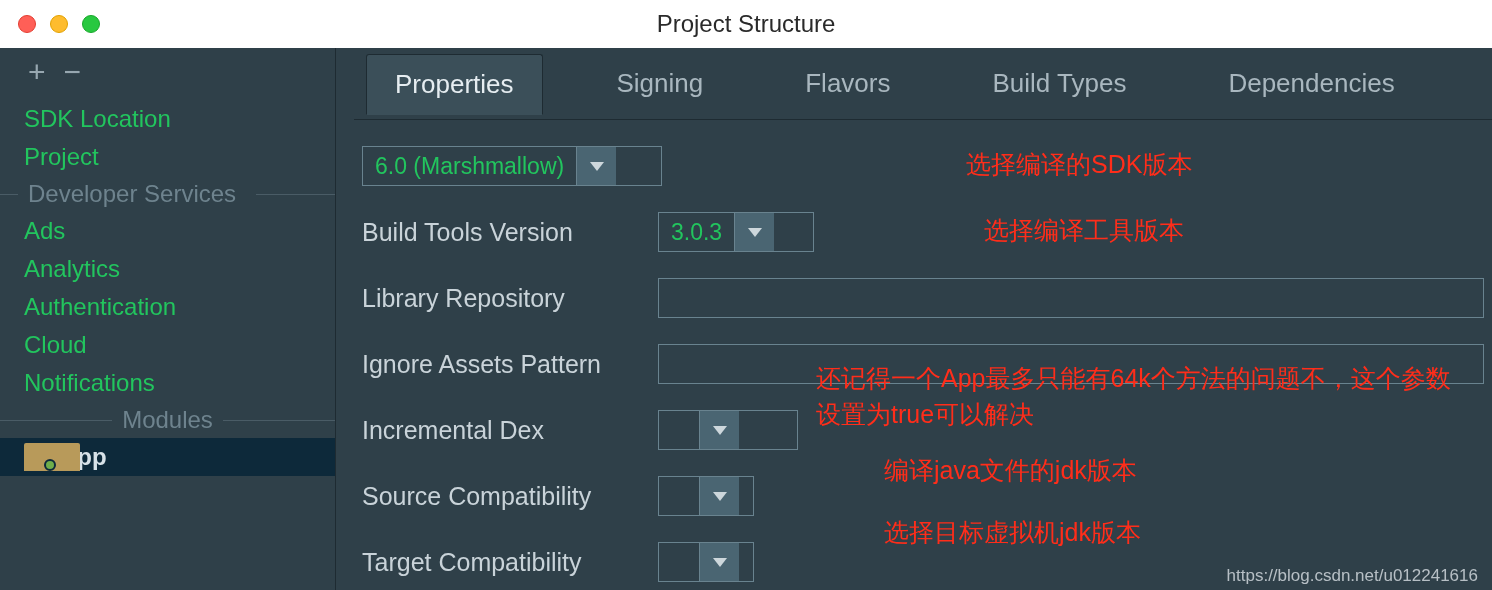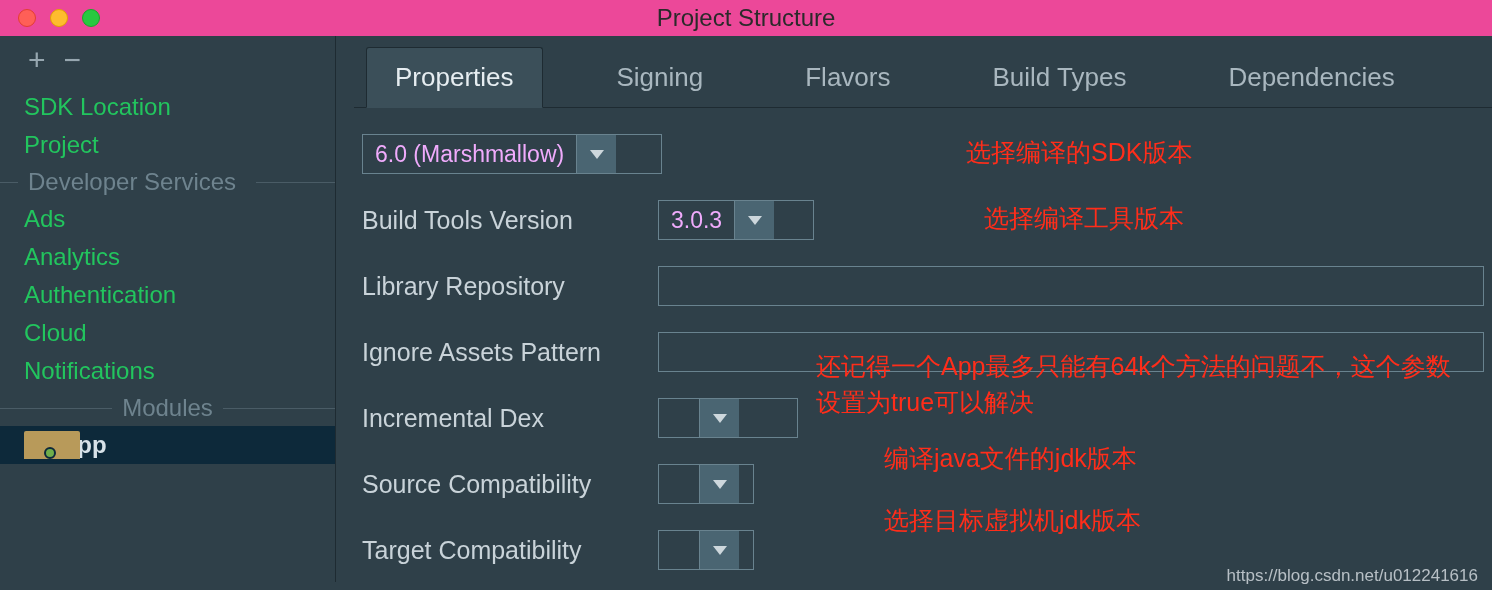--- a/index.html
+++ b/index.html
@@ -8,22 +8,22 @@
     height: 590px;
     background: #2f4049;
     font-family: "Helvetica Neue", Arial, sans-serif;
     color: #bbc5cd;
     overflow: hidden;
     position: relative;
   }
 
   
   .titlebar {
-    height: 36px;
-    background: #ec4899;
+    height: 48px;
+    background: #ffffff;
     display: flex;
     align-items: center;
     position: relative;
   }
   .traffic {
     display: flex;
     gap: 14px;
     padding-left: 18px;
   }
   .traffic span {
@@ -120,21 +120,21 @@
     position:absolute; right:-4px; bottom:-4px;
     width:12px; height:12px; border-radius:50%;
     background:#6fae4b; border:2px solid #0d293a;
   }
 
   
   .content { flex:1; position:relative; padding-left:18px; }
 
   .tabs {
     display:flex;
-    align-items:flex-end;
+    align-items:center;
     height:72px;
     gap:46px;
     padding-left:12px;
     border-bottom:1px solid #1e2b32;
   }
   .tab {
     padding:14px 28px 14px 28px;
     font-size:26px;
     color:#a9b7bf;
     cursor:pointer;
@@ -167,21 +167,21 @@
   }
   .combo {
     display:flex;
     border:1px solid #69838f;
     background:#2f4049;
     height:40px;
   }
   .combo .val {
     padding:4px 12px;
     font-size:23px;
-    color:#f0abfc;
+    color:#22c55e;
     display:flex;
     align-items:center;
     min-width:40px;
   }
   .combo .btn {
     width:40px;
     border-left:1px solid #69838f;
     background:#4a6572;
     display:flex;
     align-items:center;

